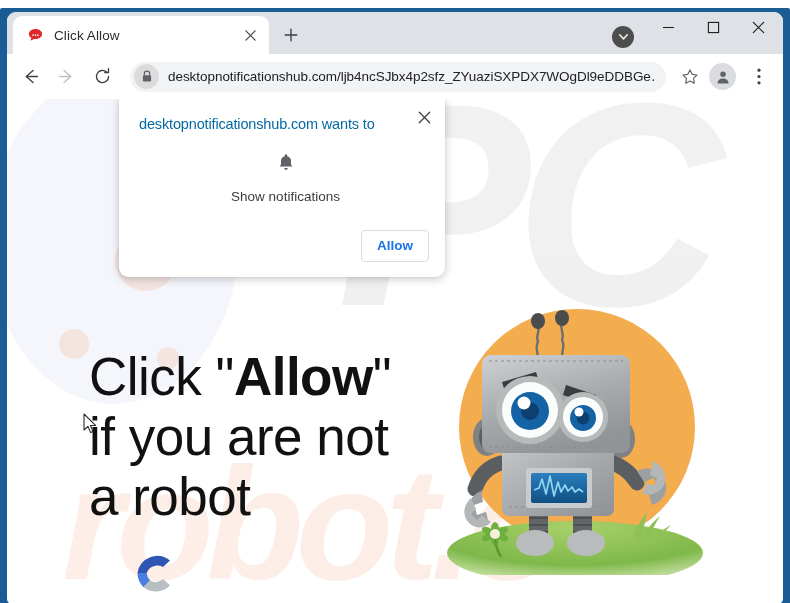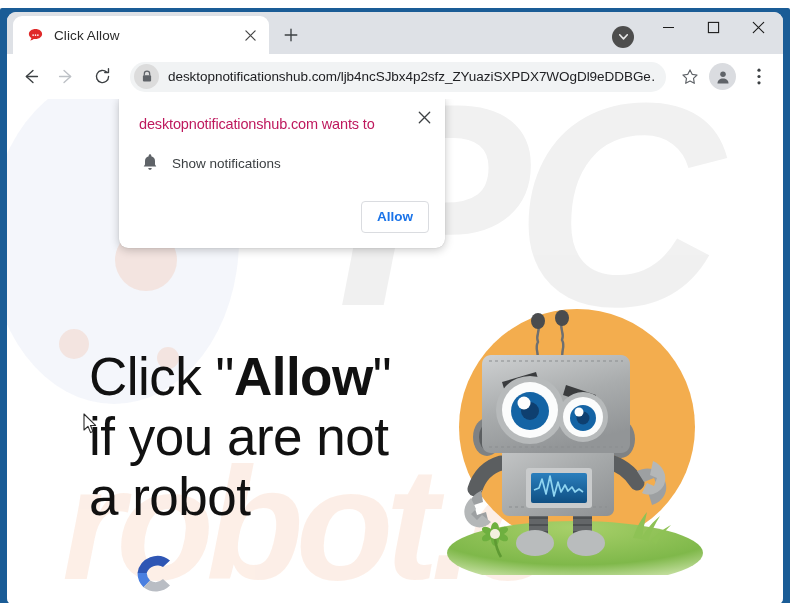--- a/index.html
+++ b/index.html
@@ -281,31 +281,32 @@
   }
   #perm-close {
     position: absolute;
     right: 9px; top: 7px;
     width: 24px; height: 24px;
     display: flex; align-items: center; justify-content: center;
     color: #3c4043;
   }
   #perm-title {
     font-size: 14.5px;
-    color: #be185d;
+    color: #0369a1;
     padding-right: 26px;
     line-height: 1.3;
     letter-spacing: -.15px;
   }
   #perm-row {
     display: flex;
     align-items: center;
     gap: 14px;
     margin-top: 19px;
     padding-left: 3px;
+    flex-direction: column;
   }
   #perm-row-label {
     font-size: 13.5px;
     color: #3c4043;
   }
   #perm-actions {
     display: flex;
     justify-content: flex-end;
     gap: 9px;
     margin-top: 26px;

